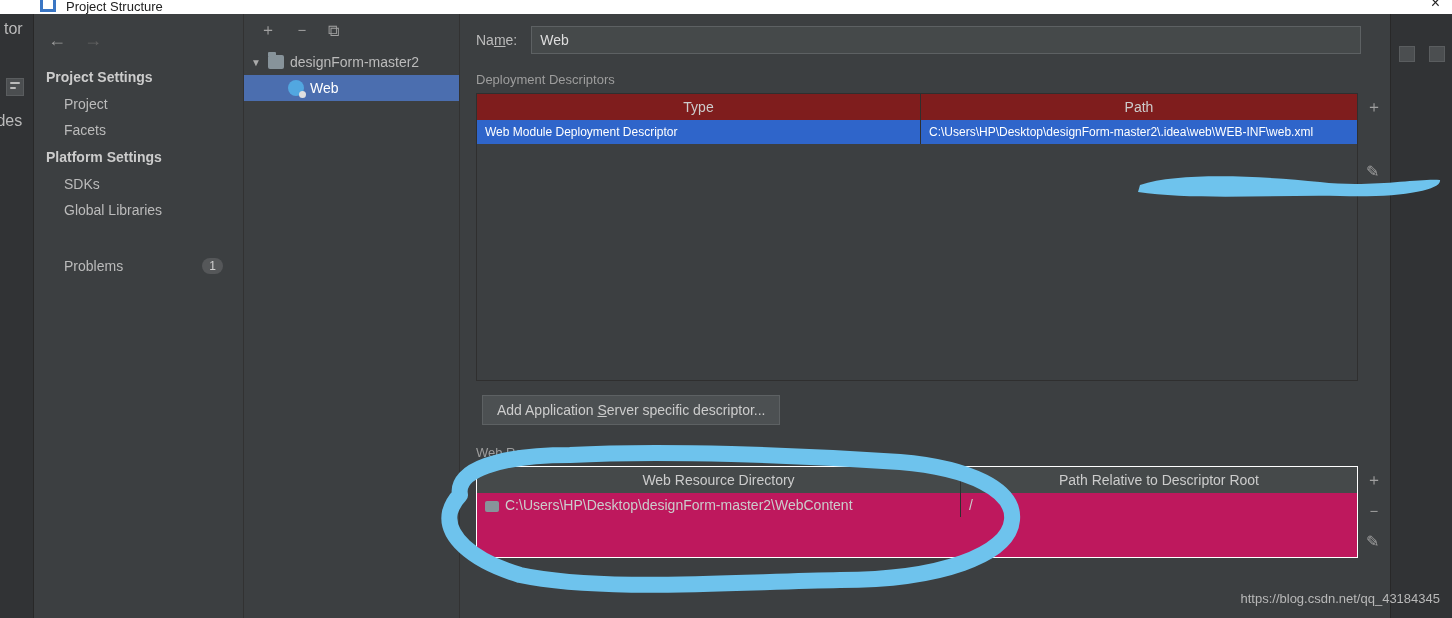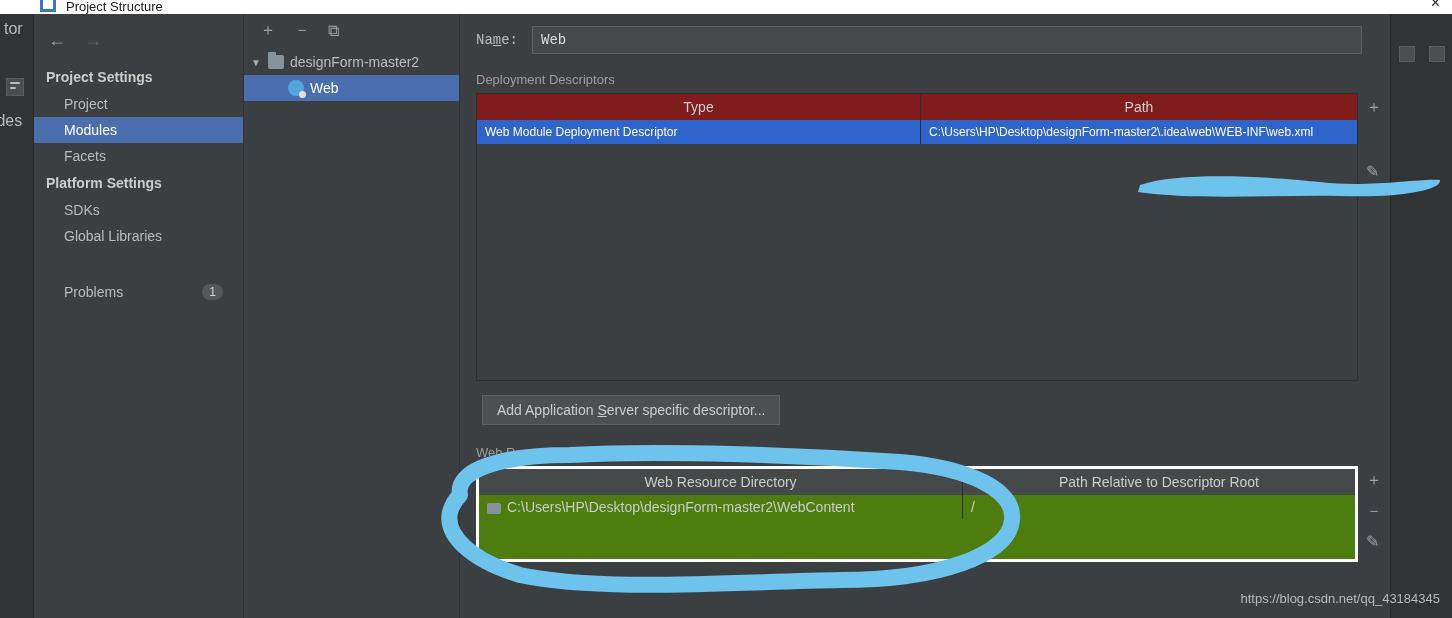--- a/index.html
+++ b/index.html
@@ -181,21 +181,20 @@
     flex:1;
     background:#3c3f41;
     position:relative;
     padding: 12px 0 0 0;
   }
   .name-row{
     display:flex;
     align-items:center;
     padding: 0 16px 14px 16px;
     gap:14px;
-    font-family:Liberation Mono, monospace;
   }
   .name-row label{ font-size:14px; color:#bbbbbb; }
   .name-row .underline { text-decoration: underline; }
   .name-row input{
     flex:1;
     max-width: 830px;
     background:#45494a;
     border:1px solid #5d6163;
     color:#dddddd;
     padding:4px 8px;
@@ -273,22 +272,22 @@
     color:#9d9d9d;
     font-size:13px;
     padding: 10px 0 6px 16px;
   }
   .webres-wrap{
     display:flex;
     margin-left:16px;
   }
   .webres-table{
     flex:1;
-    border:3px solid #ffffff;
-    background:#4d7c0f;
+    border:1px solid #ffffff;
+    background:#be185d;
   }
   .webres-table .hdr{ display:flex; background:#45494a; }
   .webres-table .hdr > div{
     text-align:center; padding:5px 0; font-size:14px; color:#cccccc;
   }
   .col-wrd{ width:484px; border-right:1px solid #2f2f2f; }
   .col-rel{ flex:1; }
   .webres-table .row{ display:flex; }
   .webres-table .row > div{ padding:4px 8px; font-size:14px; color:#cccccc; }
   .webres-table .row .folder-sm{
@@ -363,23 +362,20 @@
     </div>
 
     <div class="sidebar">
       <div class="nav-arrows">
         <span>←</span>
         <span>→</span>
       </div>
       <div class="section-heading">Project Settings</div>
       <div class="item">
           <span>Project</span>
-        </div>
-      <div class="item selected">
-          <span>Modules</span>
         </div>
       <div class="item">
           <span>Facets</span>
         </div>
       <div class="section-heading">Platform Settings</div>
       <div class="item">
           <span>SDKs</span>
         </div>
       <div class="item">
           <span>Global Libraries</span>

